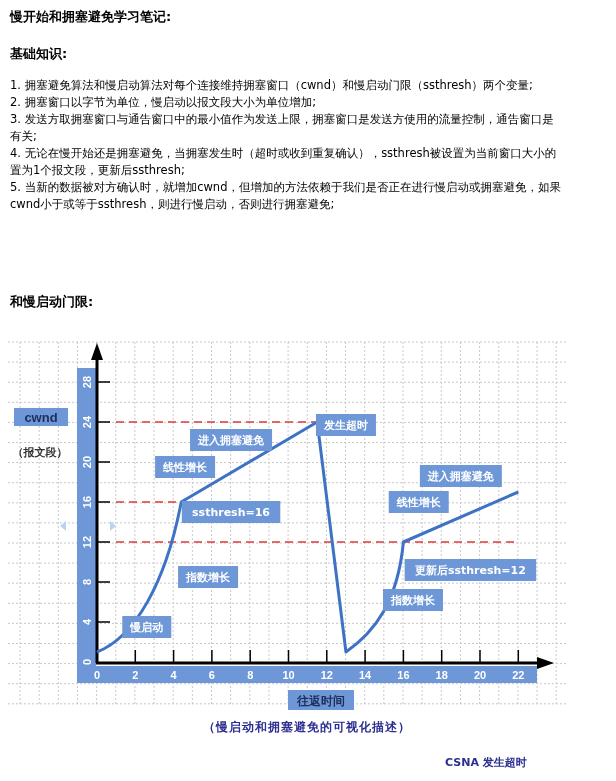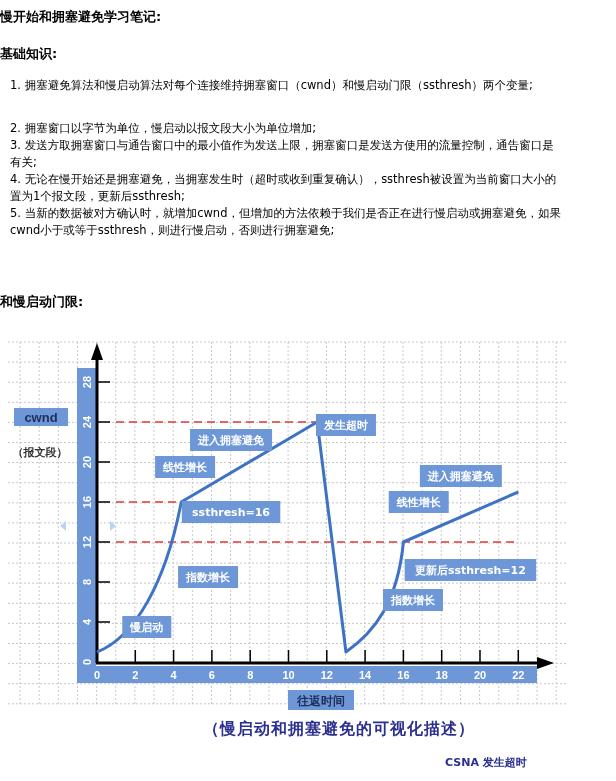--- a/index.html
+++ b/index.html
@@ -1,34 +1,34 @@
 <!DOCTYPE html>
 <html><head>
 <meta charset="utf-8">
 <style>
   html,body{margin:0;padding:0;background:#fff;}
   body{width:616px;height:781px;position:relative;overflow:hidden;font-family:"DejaVu Sans","Liberation Sans",sans-serif;color:#000;}
-  .h{position:absolute;left:0;font-size:13px;font-weight:bold;}
+  .h{position:absolute;left:10px;font-size:13px;font-weight:bold;}
   .para{position:absolute;left:10px;width:600px;font-size:11.5px;line-height:17px;letter-spacing:0;}
   .para div{white-space:nowrap;}
   #chart{position:absolute;left:0;top:320px;width:616px;height:400px;}
-  .caption{position:absolute;left:203px;top:719px;font-size:16px;font-weight:bold;color:#2b2f8f;letter-spacing:1px;}
+  .caption{position:absolute;left:203px;top:719px;font-size:12px;font-weight:bold;color:#2b2f8f;letter-spacing:1px;}
   .sig{position:absolute;left:445px;top:755px;font-size:11px;font-weight:bold;color:#2b2f8f;}
 </style>
 </head>
 <body>
 
 <div class="h" style="top:8px">慢开始和拥塞避免学习笔记:</div>
 <div class="h" style="top:45px">基础知识:</div>
 
 <div class="para" style="top:77px" id="points">
     <div style="white-space: normal;">
       <div>1. 拥塞避免算法和慢启动算法对每个连接维持拥塞窗口（cwnd）和慢启动门限（ssthresh）两个变量;</div>
     </div>
-    <div style="white-space: normal; margin-top: 26px;">
+    <div style="white-space: normal;">
       <div>2. 拥塞窗口以字节为单位，慢启动以报文段大小为单位增加;</div>
     </div>
     <div style="white-space: normal;">
       <div>3. 发送方取拥塞窗口与通告窗口中的最小值作为发送上限，拥塞窗口是发送方使用的流量控制，通告窗口是</div>
       <div>有关;</div>
     </div>
     <div style="white-space: normal;">
       <div>4. 无论在慢开始还是拥塞避免，当拥塞发生时（超时或收到重复确认），ssthresh被设置为当前窗口大小的</div>
       <div>置为1个报文段，更新后ssthresh;</div>
     </div>

